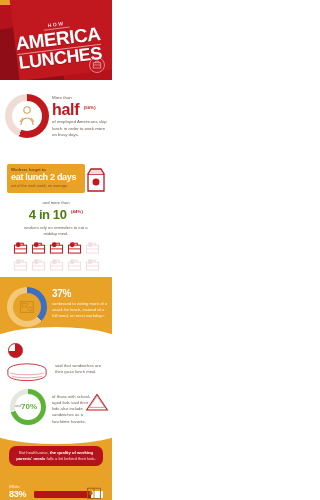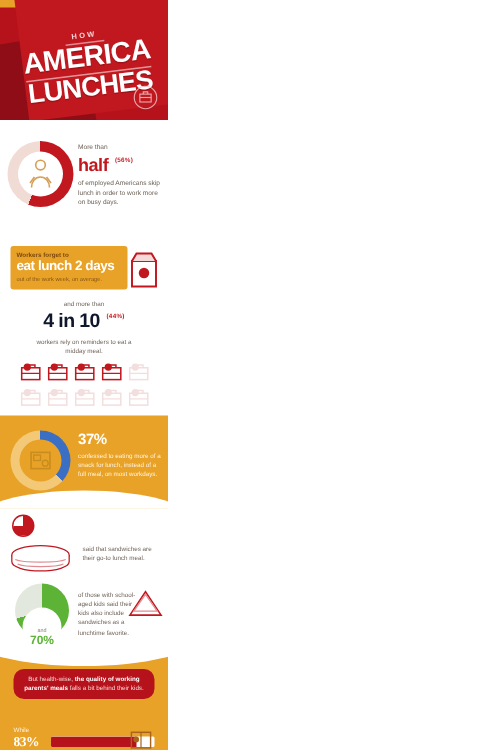--- a/index.html
+++ b/index.html
@@ -36,39 +36,39 @@
     position:absolute;left:5px;top:14px;width:44px;height:44px;border-radius:50%;
     background:conic-gradient(#c1171f 0deg 202deg,#f0dcd5 202deg 360deg);
   }
   .donut-red .hole{
     position:absolute;left:7px;top:7px;width:30px;height:30px;border-radius:50%;
     background:#ffffff;display:flex;align-items:center;justify-content:center;
   }
   .person{width:20px;height:22px;}
   .copy{position:absolute;left:52px;top:15px;width:58px;}
   .small{font-size:4.4px;color:#6d6258;line-height:1.45;}
-  .huge-red{font-size:12px;font-weight:bold;color:#c1171f;line-height:1;letter-spacing:-.3px;}
+  .huge-red{font-size:16px;font-weight:bold;color:#c1171f;line-height:1;letter-spacing:-.3px;}
   .pct-sub{font-size:4.2px;font-weight:bold;color:#c1171f;vertical-align:super;letter-spacing:.2px;}
 
   
   .sec-banner{position:relative;width:112px;height:40px;background:#ffffff;}
   .banner{
     position:absolute;left:7px;top:6px;width:78px;height:29px;background:#e8a227;
     border-radius:2px;padding:3px 4px;box-sizing:border-box;
   }
   .banner .lead{font-size:4.2px;color:#7c4a10;font-weight:bold;line-height:1.2;}
   .banner .main{font-size:9px;color:#ffffff;font-weight:bold;line-height:1.1;letter-spacing:-.3px;margin:1px 0;}
   .banner .tail{font-size:3.8px;color:#8a5512;line-height:1.2;}
   .lunchbag{position:absolute;right:4px;top:8px;width:24px;height:26px;}
 
   
   .sec-four{position:relative;width:112px;background:#ffffff;padding-bottom:6px;}
   .center{text-align:center;}
   .and-more{font-size:4.2px;color:#6d6258;margin-top:2px;}
-  .four-big{font-size:13px;font-weight:bold;color:#0f172a;line-height:1.05;letter-spacing:-.4px;}
+  .four-big{font-size:13px;font-weight:bold;color:#4d7c0f;line-height:1.05;letter-spacing:-.4px;}
   .four-cap{font-size:4.2px;color:#6d6258;line-height:1.45;margin-top:2px;padding:0 18px;}
   .iconrow{display:flex;justify-content:center;gap:3px;margin-top:4px;}
   .boxicon{width:15px;height:13px;}
 
   
   .sec-37{position:relative;width:112px;height:62px;background:#e8a227;overflow:hidden;}
   .sec-37::after{
     content:"";position:absolute;left:-18px;bottom:-30px;width:148px;height:42px;
     background:#ffffff;border-radius:50%;
   }
@@ -89,22 +89,22 @@
   .tq-head{position:absolute;left:8px;top:4px;display:flex;align-items:center;gap:3px;}
   .tq-title{font-size:10px;font-weight:bold;color:#c1171f;letter-spacing:-.4px;}
   .tq-pie{width:13px;height:13px;border-radius:50%;border:1px solid #c1171f;position:relative;background:conic-gradient(#c1171f 0deg 270deg,#ffffff 270deg 360deg);}
   .sandwich-a{position:absolute;left:4px;top:21px;width:46px;height:26px;}
   .tq-copy{position:absolute;left:55px;top:24px;width:54px;font-size:4.2px;color:#6d6258;line-height:1.45;}
   .donut-green{
     position:absolute;left:10px;top:50px;width:36px;height:36px;border-radius:50%;
     background:conic-gradient(#5cb335 0deg 252deg,#e2e8dd 252deg 360deg);
   }
   .donut-green .hole{
-    position:absolute;left:5px;top:16px;width:26px;height:26px;border-radius:50%;
-    background:#ffffff;display:flex;flex-direction:column;align-items:center;justify-content:flex-end;
+    position:absolute;left:5px;top:5px;width:26px;height:26px;border-radius:50%;
+    background:#ffffff;display:flex;flex-direction:row;align-items:center;justify-content:flex-start;
   }
   .and-lbl{font-size:3.6px;color:#8b8076;line-height:1;}
   .pct-green{font-size:8px;font-weight:bold;color:#5cb335;line-height:1.05;}
   .copy70{position:absolute;left:52px;top:55px;width:42px;font-size:4.2px;color:#6d6258;line-height:1.45;}
   .sandwich-b{position:absolute;right:2px;top:52px;width:26px;height:26px;}
 
   
   .sec-quality{position:relative;width:112px;height:48px;background:#e8a227;overflow:hidden;}
   .sec-quality::before{
     content:"";position:absolute;left:-18px;top:-26px;width:148px;height:36px;
@@ -115,21 +115,21 @@
     padding:4px 6px;box-sizing:border-box;text-align:center;
   }
   .q-pill .t{font-size:4.2px;color:#f6d9d9;line-height:1.4;}
   .q-pill .t b{color:#ffffff;}
 
   
   .sec-bars{position:relative;width:112px;height:75px;background:#e8a227;}
   .barblock{position:absolute;left:9px;width:94px;}
   .b1{top:2px;}
   .blabel{font-size:4.2px;color:#fff3dd;margin-bottom:1px;}
-  .barline{display:flex;align-items:center;gap:5px;font-family:Liberation Serif, serif;}
+  .barline{display:flex;align-items:center;gap:5px;}
   .bnum{font-size:9px;font-weight:bold;color:#ffffff;line-height:1;letter-spacing:-.3px;width:20px;}
   .track{position:relative;flex:1;height:7px;background:#ffffff;border-radius:1px;overflow:hidden;}
   .fill{position:absolute;left:0;top:0;height:100%;background:#b5121b;}
   .barart{position:absolute;right:1px;top:1px;width:16px;height:16px;}
 </style>
 </head>
 <body>
 
 <div class="page">
 

